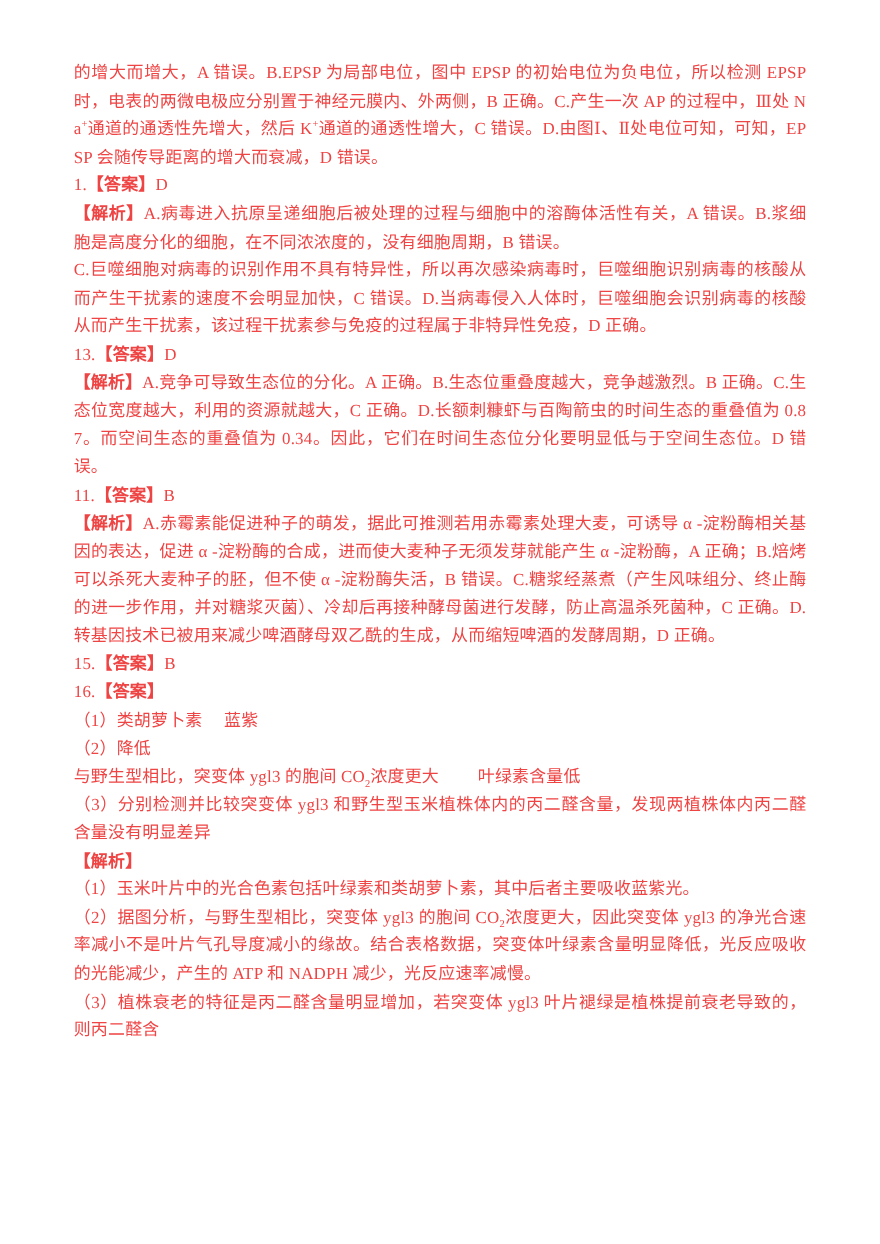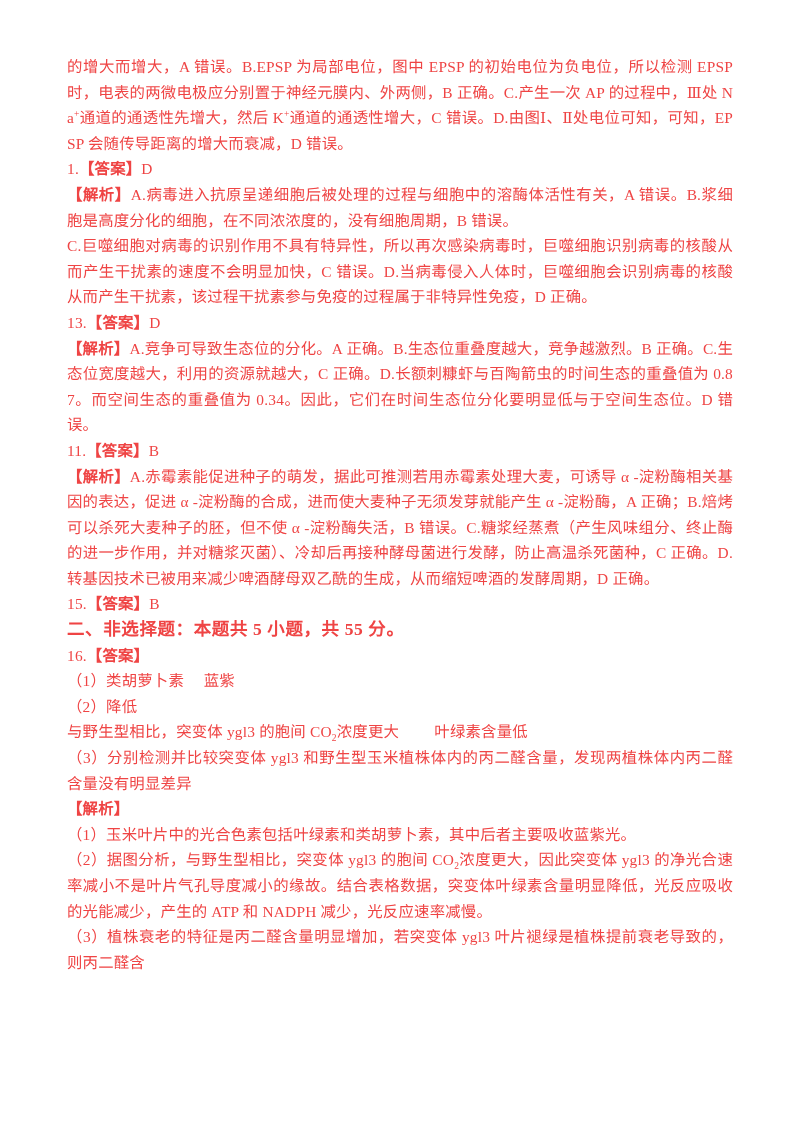--- a/index.html
+++ b/index.html
@@ -52,21 +52,20 @@
   <div class="content" style="color: #ef4444;">
       <p class="block"><span>的增大而增大，A 错误。B.EPSP 为局部电位，图中 EPSP 的初始电位为负电位，所以检测 EPSP 时，电表的两微电极应分别置于神经元膜内、外两侧，B 正确。C.产生一次 AP 的过程中，Ⅲ处 Na</span><sup>+</sup><span>通道的通透性先增大，然后 K</span><sup>+</sup><span>通道的通透性增大，C 错误。D.由图Ⅰ、Ⅱ处电位可知，可知，EPSP 会随传导距离的增大而衰减，D 错误。</span></p>
       <p class="block"><span>1.</span><span class="bold">【答案】</span><span>D</span></p>
       <p class="block"><span class="bold">【解析】</span><span>A.病毒进入抗原呈递细胞后被处理的过程与细胞中的溶酶体活性有关，A 错误。B.浆细胞是高度分化的细胞，在不同浓浓度的，没有细胞周期，B 错误。</span></p>
       <p class="block"><span>C.巨噬细胞对病毒的识别作用不具有特异性，所以再次感染病毒时，巨噬细胞识别病毒的核酸从而产生干扰素的速度不会明显加快，C 错误。D.当病毒侵入人体时，巨噬细胞会识别病毒的核酸从而产生干扰素，该过程干扰素参与免疫的过程属于非特异性免疫，D 正确。</span></p>
       <p class="block"><span>13.</span><span class="bold">【答案】</span><span>D</span></p>
       <p class="block"><span class="bold">【解析】</span><span>A.竞争可导致生态位的分化。A 正确。B.生态位重叠度越大，竞争越激烈。B 正确。C.生态位宽度越大，利用的资源就越大，C 正确。D.长额刺糠虾与百陶箭虫的时间生态的重叠值为 0.87。而空间生态的重叠值为 0.34。因此，它们在时间生态位分化要明显低与于空间生态位。D 错误。</span></p>
       <p class="block"><span>11.</span><span class="bold">【答案】</span><span>B</span></p>
       <p class="block"><span class="bold">【解析】</span><span>A.赤霉素能促进种子的萌发，据此可推测若用赤霉素处理大麦，可诱导 α -淀粉酶相关基因的表达，促进 α -淀粉酶的合成，进而使大麦种子无须发芽就能产生 α -淀粉酶，A 正确；B.焙烤可以杀死大麦种子的胚，但不使 α -淀粉酶失活，B 错误。C.糖浆经蒸煮（产生风味组分、终止酶的进一步作用，并对糖浆灭菌）、冷却后再接种酵母菌进行发酵，防止高温杀死菌种，C 正确。D.转基因技术已被用来减少啤酒酵母双乙酰的生成，从而缩短啤酒的发酵周期，D 正确。</span></p>
       <p class="block"><span>15.</span><span class="bold">【答案】</span><span>B</span></p>
-      <p class="block heading"><span class="bold">二、非选择题：本题共 5 小题，共 55 分。</span></p>
       <p class="block"><span>16.</span><span class="bold">【答案】</span></p>
       <p class="block"><span>（1）类胡萝卜素　 蓝紫</span></p>
       <p class="block"><span>（2）降低</span></p>
       <p class="block"><span>与野生型相比，突变体 ygl3 的胞间 CO</span><sub>2</sub><span>浓度更大　　 叶绿素含量低</span></p>
       <p class="block"><span>（3）分别检测并比较突变体 ygl3 和野生型玉米植株体内的丙二醛含量，发现两植株体内丙二醛含量没有明显差异</span></p>
       <p class="block"><span class="bold">【解析】</span></p>
       <p class="block"><span>（1）玉米叶片中的光合色素包括叶绿素和类胡萝卜素，其中后者主要吸收蓝紫光。</span></p>
       <p class="block"><span>（2）据图分析，与野生型相比，突变体 ygl3 的胞间 CO</span><sub>2</sub><span>浓度更大，因此突变体 ygl3 的净光合速率减小不是叶片气孔导度减小的缘故。结合表格数据，突变体叶绿素含量明显降低，光反应吸收的光能减少，产生的 ATP 和 NADPH 减少，光反应速率减慢。</span></p>
       <p class="block"><span>（3）植株衰老的特征是丙二醛含量明显增加，若突变体 ygl3 叶片褪绿是植株提前衰老导致的，则丙二醛含</span></p>
     </div>

